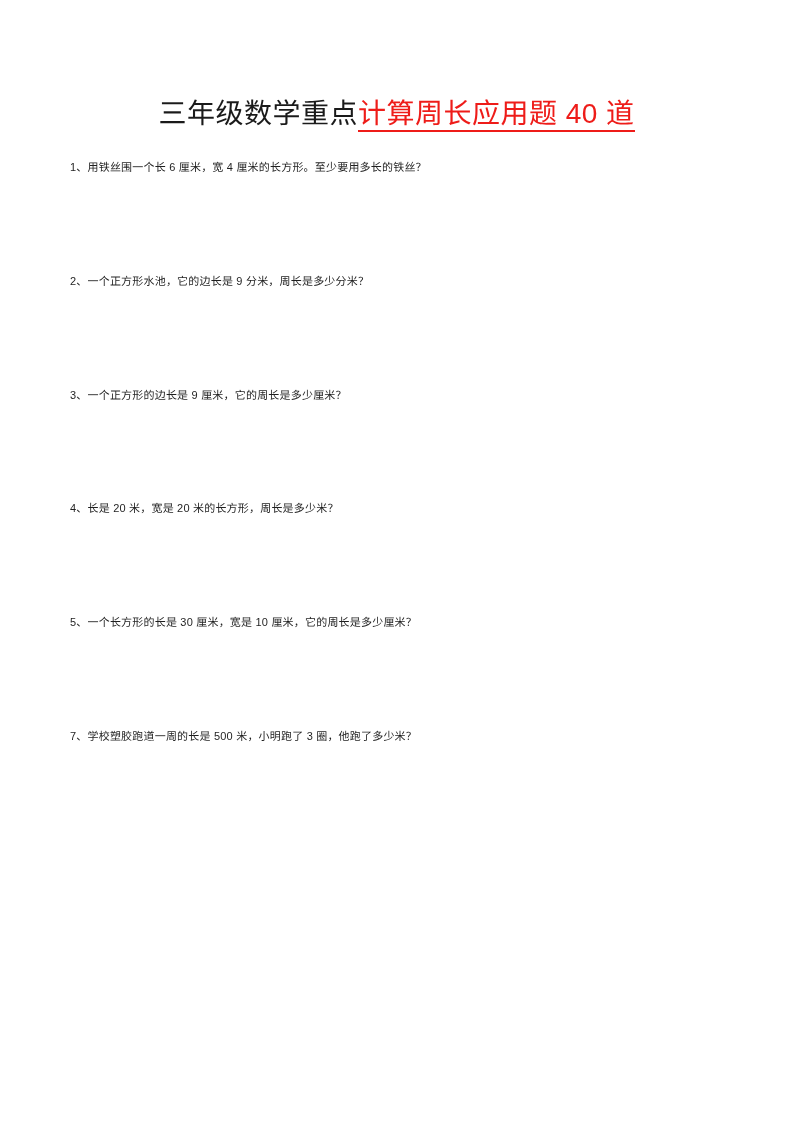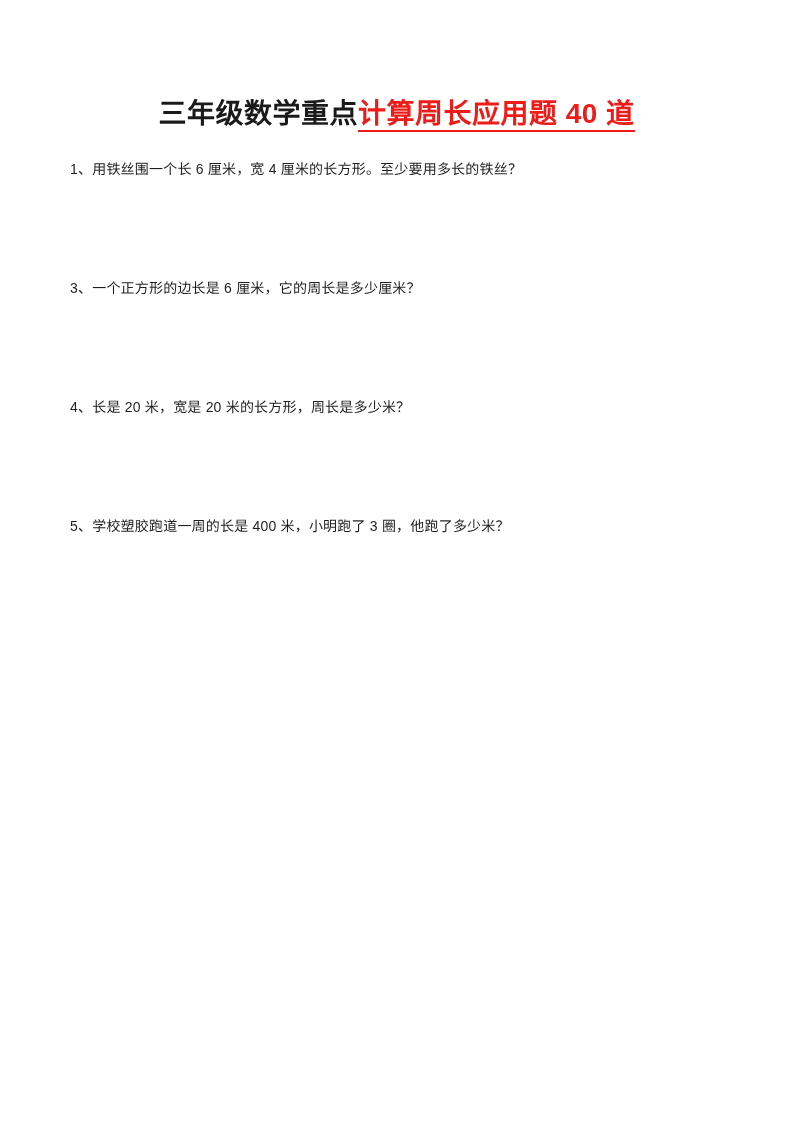--- a/index.html
+++ b/index.html
@@ -21,41 +21,41 @@
     top: 0;
     left: 0;
     width: 793px;
     height: 1122px;
     box-sizing: border-box;
     padding: 96px 68px 40px 68px;
   }
   .doc-title {
     text-align: center;
     font-size: 28px;
-    font-weight: bold;
+    font-weight: normal;
     letter-spacing: 0.5px;
     margin: 0 0 26px 0;
     line-height: 1.3;
     white-space: nowrap;
   }
   .title-black {
     color: #1a1a1a;
   }
   .title-red {
     color: #ee1c19;
     border-bottom: 2px solid #ee1c19;
     padding-bottom: 1px;
   }
   .problem-list {
     margin: 0;
     padding: 0;
     list-style: none;
   }
   .problem-item {
-    font-size: 14px;
+    font-size: 11px;
     line-height: 1.7;
     color: #1f1f1f;
     margin: 0 0 95px 0;
     padding-left: 2px;
     letter-spacing: 0.2px;
   }
   .problem-item:first-child {
     margin-top: 4px;
   }
 </style>
@@ -63,18 +63,20 @@
 <body>
 
 <div class="page">
 
   <h1 class="doc-title">
     <span class="title-black">三年级数学重点</span><span class="title-red">计算周长应用题 40 道</span>
   </h1>
 
   <ol class="problem-list">
     <li class="problem-item">1、用铁丝围一个长 6 厘米，宽 4 厘米的长方形。至少要用多长的铁丝？</li>
-    <li class="problem-item">3、一个正方形的边长是 6 厘米，它的周长是多少厘米？</li>
+    <li class="problem-item">2、一个正方形水池，它的边长是 9 分米，周长是多少分米？</li>
+    <li class="problem-item">3、一个正方形的边长是 9 厘米，它的周长是多少厘米？</li>
     <li class="problem-item">4、长是 20 米，宽是 20 米的长方形，周长是多少米？</li>
-    <li class="problem-item">5、学校塑胶跑道一周的长是 400 米，小明跑了 3 圈，他跑了多少米？</li>
+    <li class="problem-item">5、一个长方形的长是 30 厘米，宽是 10 厘米，它的周长是多少厘米？</li>
+    <li class="problem-item">7、学校塑胶跑道一周的长是 500 米，小明跑了 3 圈，他跑了多少米？</li>
   </ol>
 
 </div>
 
 </body></html>

